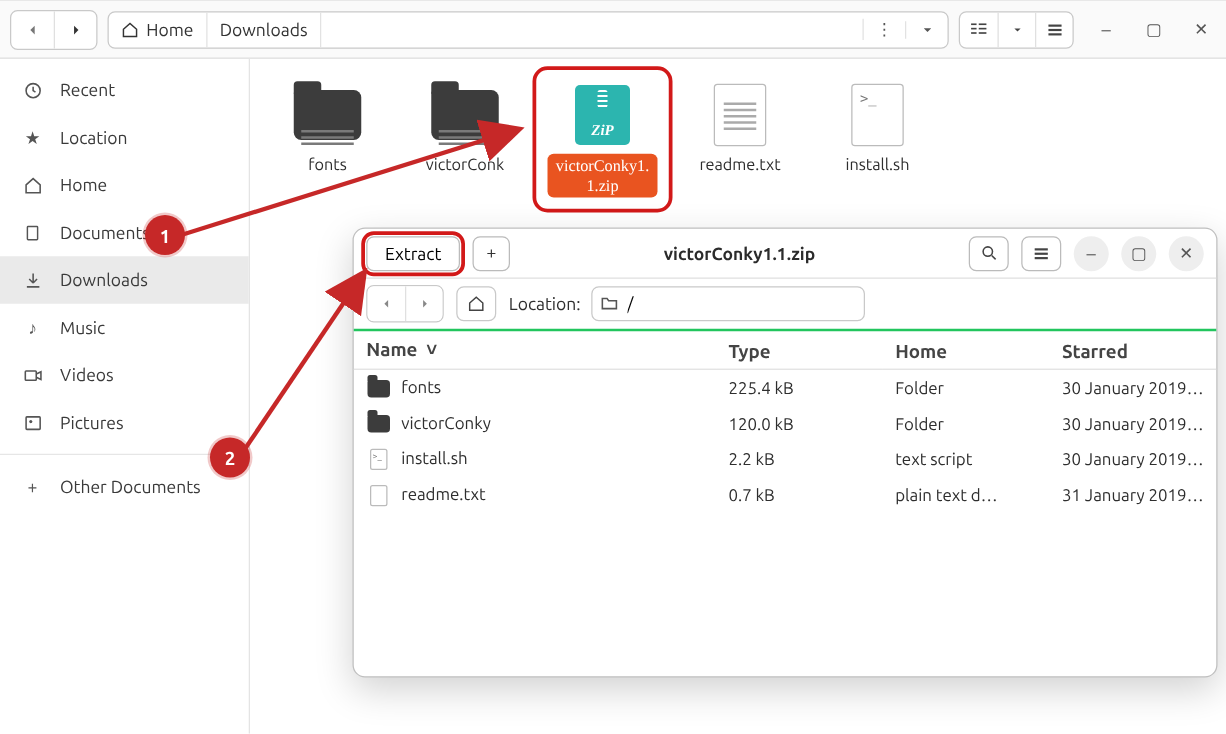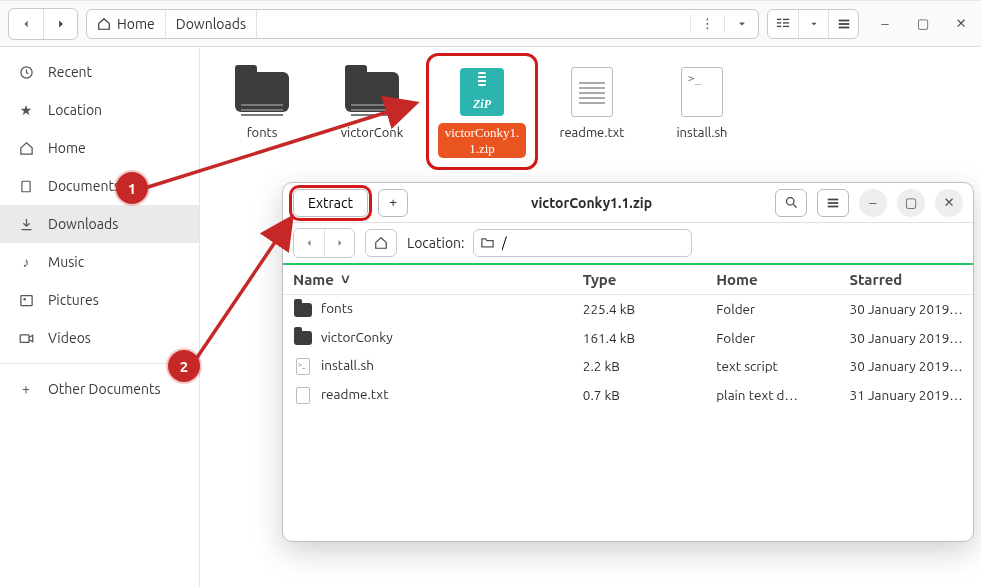--- a/index.html
+++ b/index.html
@@ -253,34 +253,34 @@
           </span>
         <span>Downloads</span>
       </div>
       <div class="item">
         <span class="side-icon">♪</span>
         <span>Music</span>
       </div>
       <div class="item">
         <span class="side-icon">
             <svg width="15" height="15" viewBox="0 0 24 24">
+              <rect x="2" y="6" width="14" height="12" rx="1" fill="none" stroke="currentColor" stroke-width="2"></rect>
+              <path d="M16 10l6-3v10l-6-3" fill="none" stroke="currentColor" stroke-width="2"></path>
+            </svg>
+          </span>
+        <span>Videos</span>
+      </div>
+      <div class="item">
+        <span class="side-icon">
+            <svg width="15" height="15" viewBox="0 0 24 24">
               <rect x="3" y="4" width="18" height="16" rx="1" fill="none" stroke="currentColor" stroke-width="2"></rect>
               <circle cx="9" cy="10" r="2" fill="currentColor"></circle>
             </svg>
           </span>
         <span>Pictures</span>
-      </div>
-      <div class="item">
-        <span class="side-icon">
-            <svg width="15" height="15" viewBox="0 0 24 24">
-              <rect x="2" y="6" width="14" height="12" rx="1" fill="none" stroke="currentColor" stroke-width="2"></rect>
-              <path d="M16 10l6-3v10l-6-3" fill="none" stroke="currentColor" stroke-width="2"></path>
-            </svg>
-          </span>
-        <span>Videos</span>
       </div>
       <div class="sep"></div>
       <div class="item">
         <span class="side-icon">+</span>
         <span>Other Documents</span>
       </div>
     </div>
 
     <div class="iconview">
       <div class="ficon">
@@ -389,21 +389,21 @@
                 <span class="mini-folder"></span>
               </span><span>fonts</span></td>
           <td>225.4 kB</td>
           <td>Folder</td>
           <td>30 January 2019, 11:05</td>
         </tr>
         <tr class="am-row">
           <td><span class="icon">
                 <span class="mini-folder"></span>
               </span><span>victorConky</span></td>
-          <td>161.4 kB</td>
+          <td>120.0 kB</td>
           <td>Folder</td>
           <td>30 January 2019, 00:27</td>
         </tr>
         <tr class="am-row">
           <td><span class="icon">
                 <span class="mini-doc">&gt;_</span>
               </span><span>install.sh</span></td>
           <td>2.2 kB</td>
           <td>text script</td>
           <td>30 January 2019, 12:37</td>

